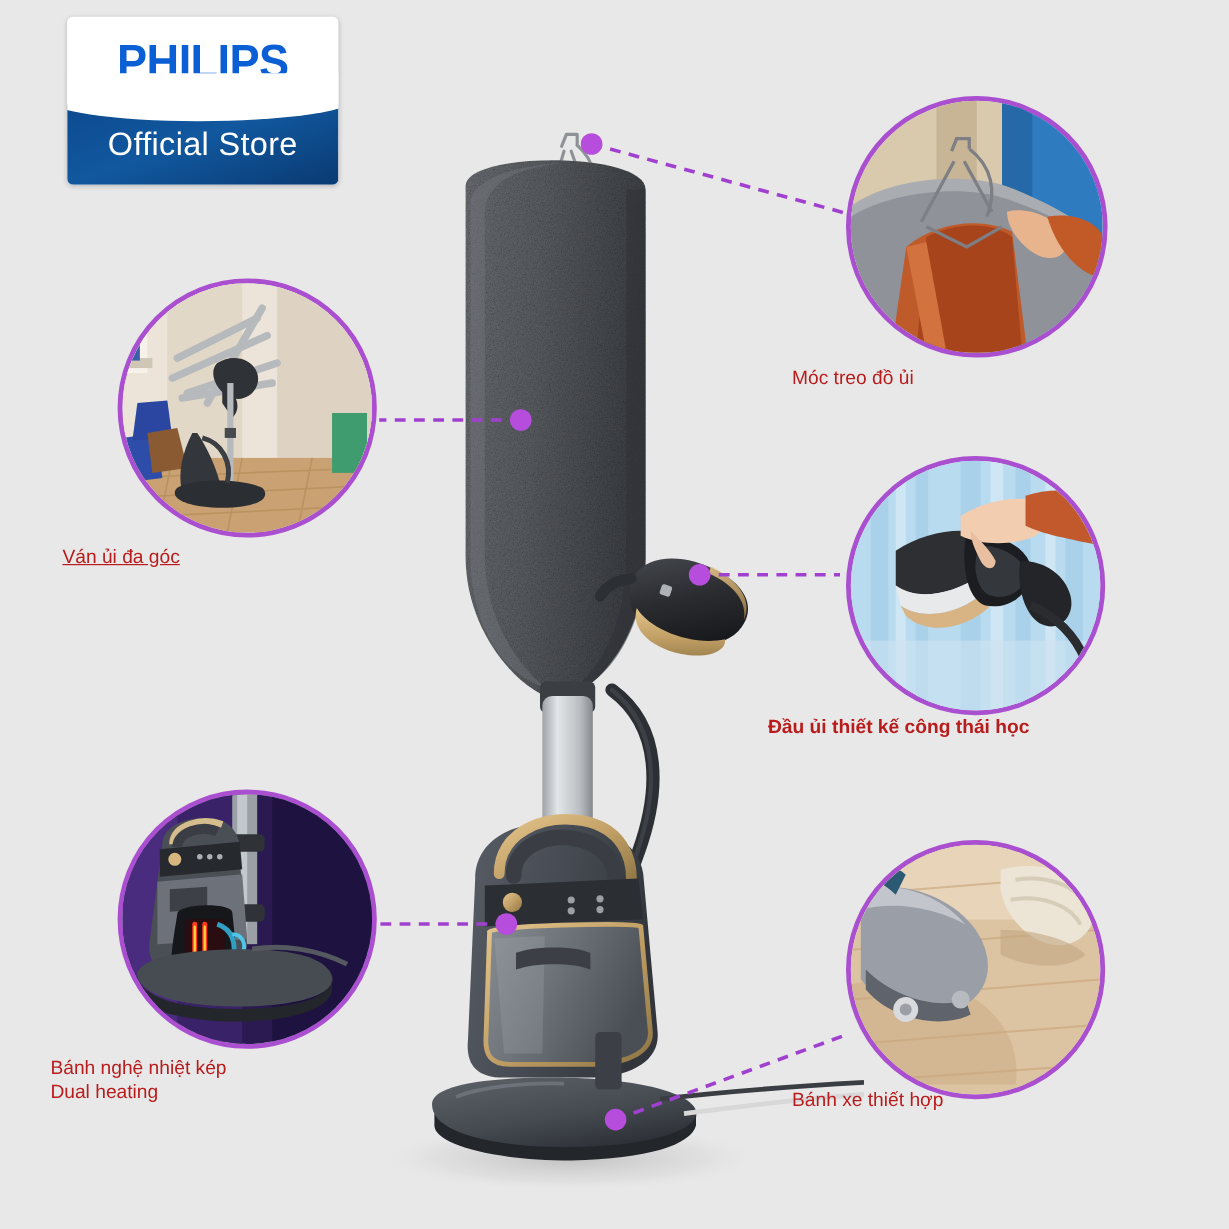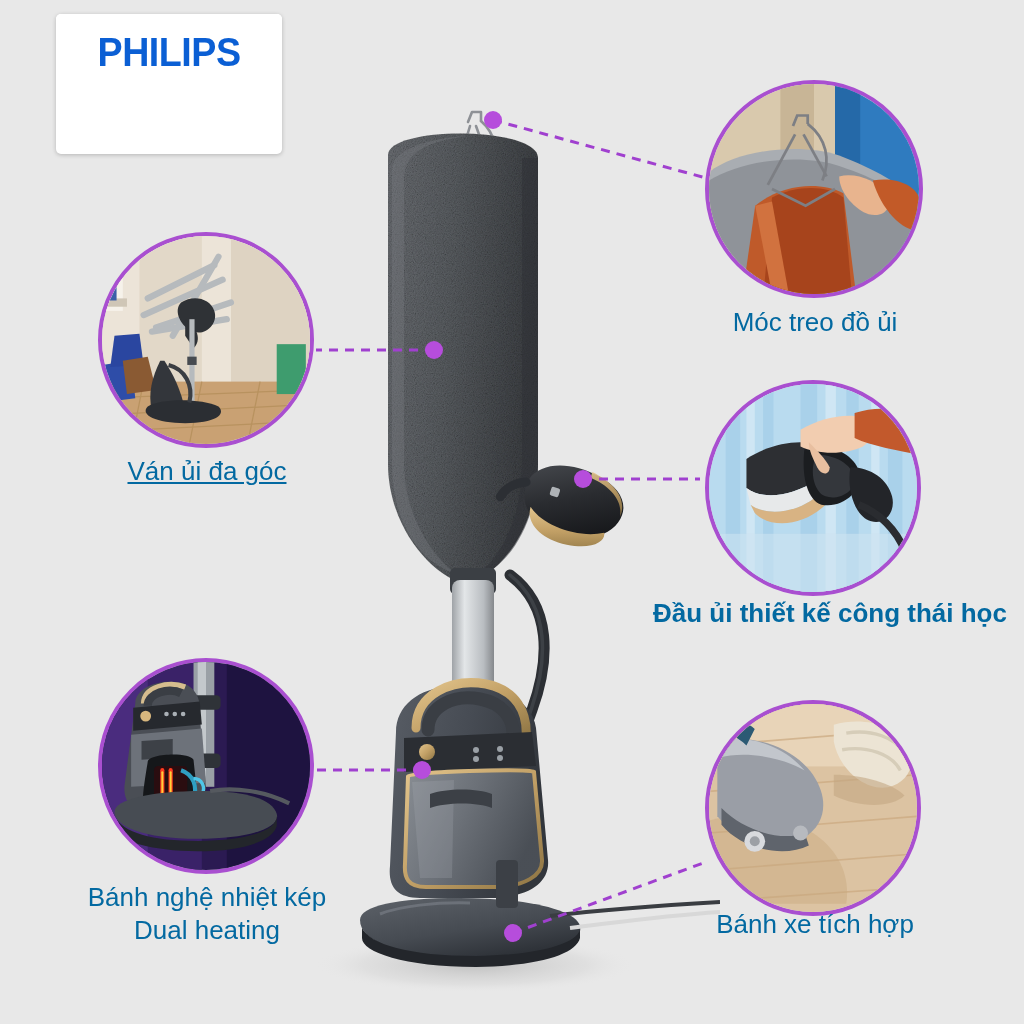--- a/index.html
+++ b/index.html
@@ -43,22 +43,22 @@
 
   
   .callout{position:absolute;}
   .c-circle{
     position:absolute;left:0;top:0;border-radius:50%;
     border:4px solid #a94fd0;overflow:hidden;
     box-sizing:border-box;background:#ddd;
   }
   .c-photo{position:absolute;left:0;top:0;width:100%;height:100%;}
   .c-label{
-    position:absolute;text-align:center;color:#0369a1;
-    font-size:26px;line-height:1.26;white-space:pre-line;
+    position:absolute;color:#b91c1c;
+    font-size:16px;line-height:1.26;white-space:pre-line;
     font-family:"Liberation Sans",sans-serif;font-weight:400;
   }
 
   
   #product{position:absolute;left:300px;top:60px;width:420px;height:940px;}
 </style>
 </head>
 <body>
 
 <div id="stage">
@@ -192,20 +192,23 @@
       <circle cx="434" cy="350" r="9"></circle>
       <circle cx="583" cy="479" r="9"></circle>
       <circle cx="422" cy="770" r="9"></circle>
       <circle cx="513" cy="933" r="9"></circle>
     </g>
   </svg>
 
   <div class="logo-badge">
     <div class="logo-top">
       <span class="logo-word">PHILIPS</span>
+    </div>
+    <div class="logo-bot">
+      <span class="logo-sub">Official Store</span>
     </div>
   </div>
 
   <div class="callout">
     <div class="c-circle" style="left:705px;top:80px;width:218px;height:218px;">
       <svg class="c-photo" viewBox="0 0 100 100" preserveAspectRatio="xMidYMid slice">
         <rect x="0" y="0" width="64" height="100" fill="#d9c9ad"></rect>
         <rect x="34" y="0" width="16" height="100" fill="#c8b596"></rect>
         <rect x="60" y="0" width="40" height="100" fill="#2f7bbf"></rect>
         <rect x="60" y="0" width="12" height="100" fill="#2569a8"></rect>
@@ -362,16 +365,16 @@
         <path d="M0 8 C8 6 18 8 22 12 L18 20 C12 14 4 12 0 14 Z" fill="#2c5a74"></path>
         <circle cx="22" cy="66" r="5" fill="#d8dade"></circle>
         <circle cx="22" cy="66" r="2.4" fill="#9ca0a6"></circle>
         <circle cx="44" cy="62" r="3.6" fill="#b7babf"></circle>
         <path d="M60 10 C74 6 90 10 96 20 C100 28 96 38 86 40 C74 42 62 30 60 18 Z" fill="#ece4d4"></path>
         <path d="M66 14 C78 12 90 16 94 24" stroke="#d6cdb9" stroke-width="1.6" fill="none"></path>
         <path d="M64 22 C76 20 88 24 92 32" stroke="#d6cdb9" stroke-width="1.6" fill="none"></path>
         <path d="M60 34 C74 34 88 38 94 44 C88 50 72 50 60 44 Z" fill="#c3a782" opacity="0.6"></path>
       </svg>
     </div>
-    <div class="c-label" style="left:660px;top:908px;width:310px;">Bánh xe tích hợp</div>
+    <div class="c-label" style="left:660px;top:908px;width:310px;">Bánh xe thiết hợp</div>
   </div>
 
 </div>
 
 </body></html>

